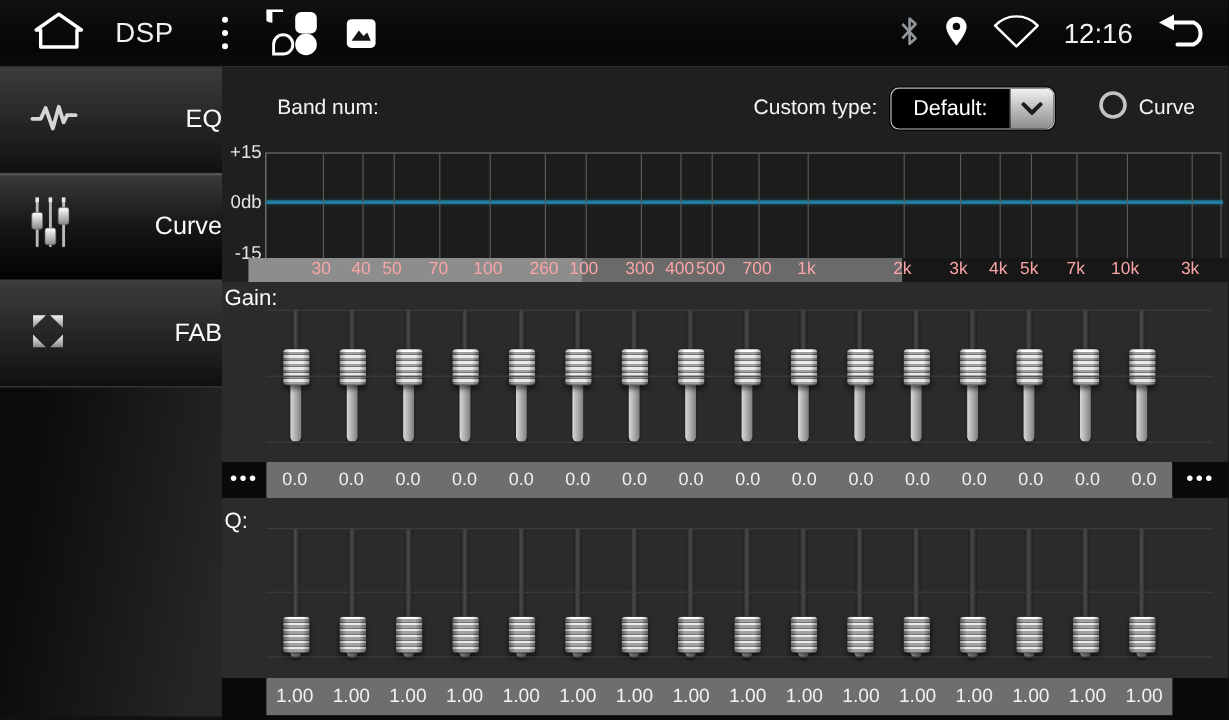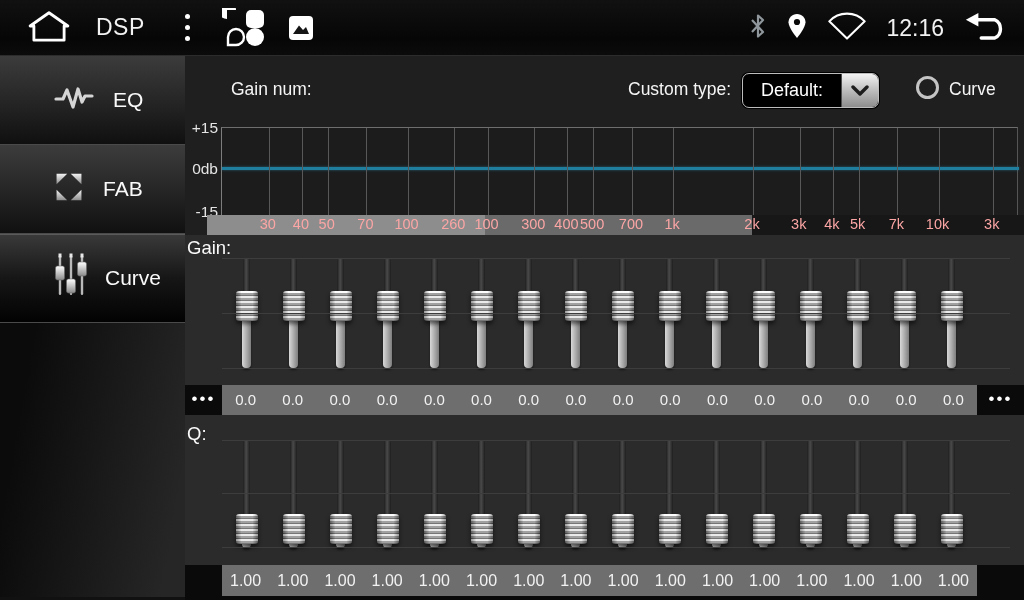--- a/index.html
+++ b/index.html
@@ -15,22 +15,22 @@
   .h-title{font-size:23px;margin-left:24px;letter-spacing:.5px;}
   .kebab{display:flex;flex-direction:column;gap:6px;margin-left:36px;padding:4px;}
   .kebab i{width:5px;height:5px;border-radius:50%;background:#fff;}
   .h-ic{margin-left:28px;display:flex;align-items:center;}
   .h-right{position:absolute;right:12px;top:0;height:56px;display:flex;align-items:center;gap:18px;}
   .h-time{font-size:23px;}
 
   
   aside{position:absolute;left:0;top:56px;width:185px;height:544px;background:#111;}
   .side-item{height:89px;border-bottom:1px solid #4a4a4a;display:flex;align-items:center;
-             padding-left:53px;gap:18px;
-             background:linear-gradient(180deg,#3c3c3c 0%,#242424 55%,#101010 100%);}
+             padding-left:24px;gap:6px;
+             background:linear-gradient(180deg,#3c3c3c 0%,#242424 55%,#101010 100%);justify-content:space-between;}
   .side-item.selected{background:linear-gradient(180deg,#3a3a3a 0%,#161616 50%,#020202 100%);
              box-shadow:inset 0 1px 0 #5a5a5a;}
   .side-label{font-size:21px;color:#fafafa;}
   .side-rest{height:274px;background:linear-gradient(100deg,#0b0b0b 15%,#262626 90%);}
 
   
   main{position:absolute;left:185px;top:56px;width:839px;height:544px;background:#2b2b2b;}
   .top-zone{position:absolute;left:0;top:0;width:839px;height:179px;background:#1f1f1f;}
   .abs{position:absolute;}
   .ctl-label{font-size:17.5px;color:#f5f5f5;}
@@ -140,37 +140,20 @@
   </header>
 
   <aside>
     <div class="side-item">
       <span>
         <svg width="42" height="30" viewBox="0 0 40 30">
           <polyline points="2,16 9,16 13,7 19,24 24,6 28,19 31,13 38,13" fill="none" stroke="#d5d5d5" stroke-width="3.2" stroke-linecap="round" stroke-linejoin="round"></polyline>
         </svg>
       </span>
       <span class="side-label">EQ</span>
-    </div>
-    <div class="side-item">
-      <span>
-        <svg width="32" height="38" viewBox="0 0 36 40">
-          <defs>
-              <linearGradient id="fg" x1="0" y1="0" x2="0" y2="1">
-            <stop offset="0" stop-color="#f4f4f4"></stop>
-                <stop offset="1" stop-color="#8c8c8c"></stop>
-          </linearGradient>
-            </defs>
-          <polygon points="4,5 16,5 4,17" fill="url(#fg)"></polygon>
-          <polygon points="20,5 32,5 32,17" fill="url(#fg)"></polygon>
-          <polygon points="4,23 4,35 16,35" fill="url(#fg)"></polygon>
-          <polygon points="32,23 32,35 20,35" fill="url(#fg)"></polygon>
-        </svg>
-      </span>
-      <span class="side-label">FAB</span>
     </div>
     <div class="side-item selected">
       <span>
         <svg width="34" height="46" viewBox="0 0 34 46">
           <defs>
               <linearGradient id="kg" x1="0" y1="0" x2="0" y2="1">
             <stop offset="0" stop-color="#ffffff"></stop>
                 <stop offset="1" stop-color="#8a8a8a"></stop>
           </linearGradient>
             </defs>
@@ -180,27 +163,44 @@
           <rect x="5.5" y="0.5" width="3" height="4" fill="#e8e8e8"></rect>
           <rect x="16.5" y="0.5" width="3" height="4" fill="#e8e8e8"></rect>
           <rect x="27.5" y="0.5" width="3" height="4" fill="#e8e8e8"></rect>
           <rect x="2.5" y="13" width="9" height="14" rx="2" fill="url(#kg)" stroke="#666" stroke-width="0.6"></rect>
           <rect x="13.5" y="26" width="9" height="14" rx="2" fill="url(#kg)" stroke="#666" stroke-width="0.6"></rect>
           <rect x="24.5" y="9" width="9" height="14" rx="2" fill="url(#kg)" stroke="#666" stroke-width="0.6"></rect>
         </svg>
       </span>
       <span class="side-label">Curve</span>
     </div>
+    <div class="side-item">
+      <span>
+        <svg width="32" height="38" viewBox="0 0 36 40">
+          <defs>
+              <linearGradient id="fg" x1="0" y1="0" x2="0" y2="1">
+            <stop offset="0" stop-color="#f4f4f4"></stop>
+                <stop offset="1" stop-color="#8c8c8c"></stop>
+          </linearGradient>
+            </defs>
+          <polygon points="4,5 16,5 4,17" fill="url(#fg)"></polygon>
+          <polygon points="20,5 32,5 32,17" fill="url(#fg)"></polygon>
+          <polygon points="4,23 4,35 16,35" fill="url(#fg)"></polygon>
+          <polygon points="32,23 32,35 20,35" fill="url(#fg)"></polygon>
+        </svg>
+      </span>
+      <span class="side-label">FAB</span>
+    </div>
     <div class="side-rest"></div>
   </aside>
 
   <main>
     <div class="top-zone"></div>
 
-    <span class="abs ctl-label" style="left:46px;top:23px">Gain num:</span>
+    <span class="abs ctl-label" style="left:46px;top:23px">Band num:</span>
     <span class="abs ctl-label" style="left:443px;top:23px">Custom type:</span>
     <div class="dropdown" style="left:557px;top:17px;width:137px">
       <span class="dd-value">Default:</span>
       <span class="dd-btn">
         <svg width="20" height="12" viewBox="0 0 20 12">
             <polyline points="3,2 10,9 17,2" fill="none" stroke="#1d1d1d" stroke-width="3.4" stroke-linecap="round" stroke-linejoin="round"></polyline>
           </svg>
       </span>
     </div>
     <span class="radio" style="left:731px;top:20px"></span>

